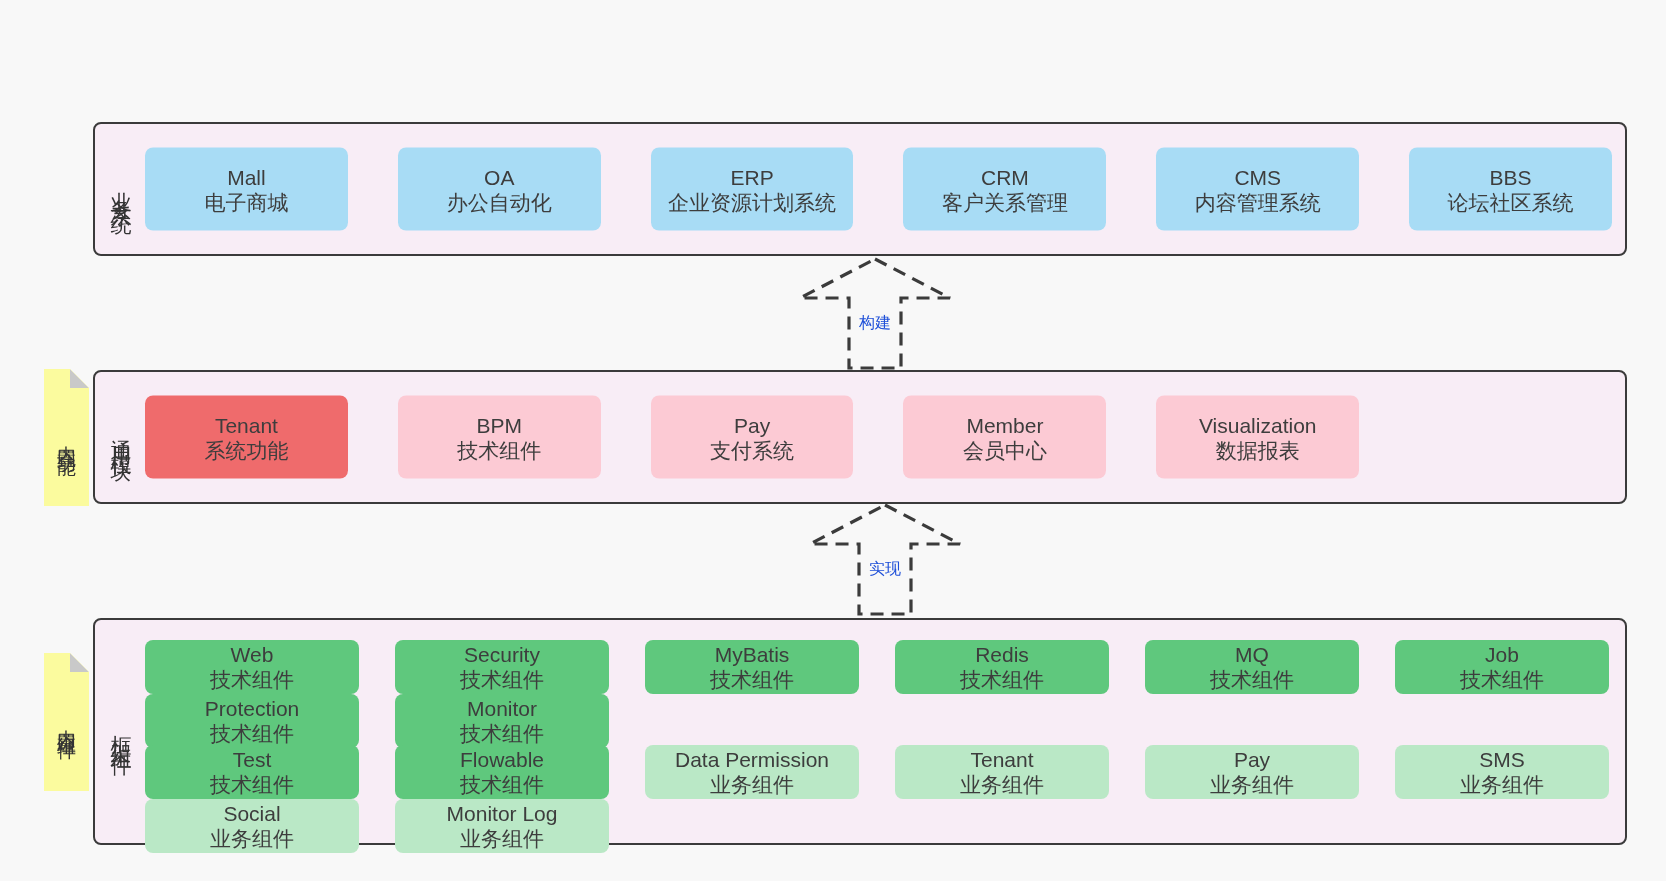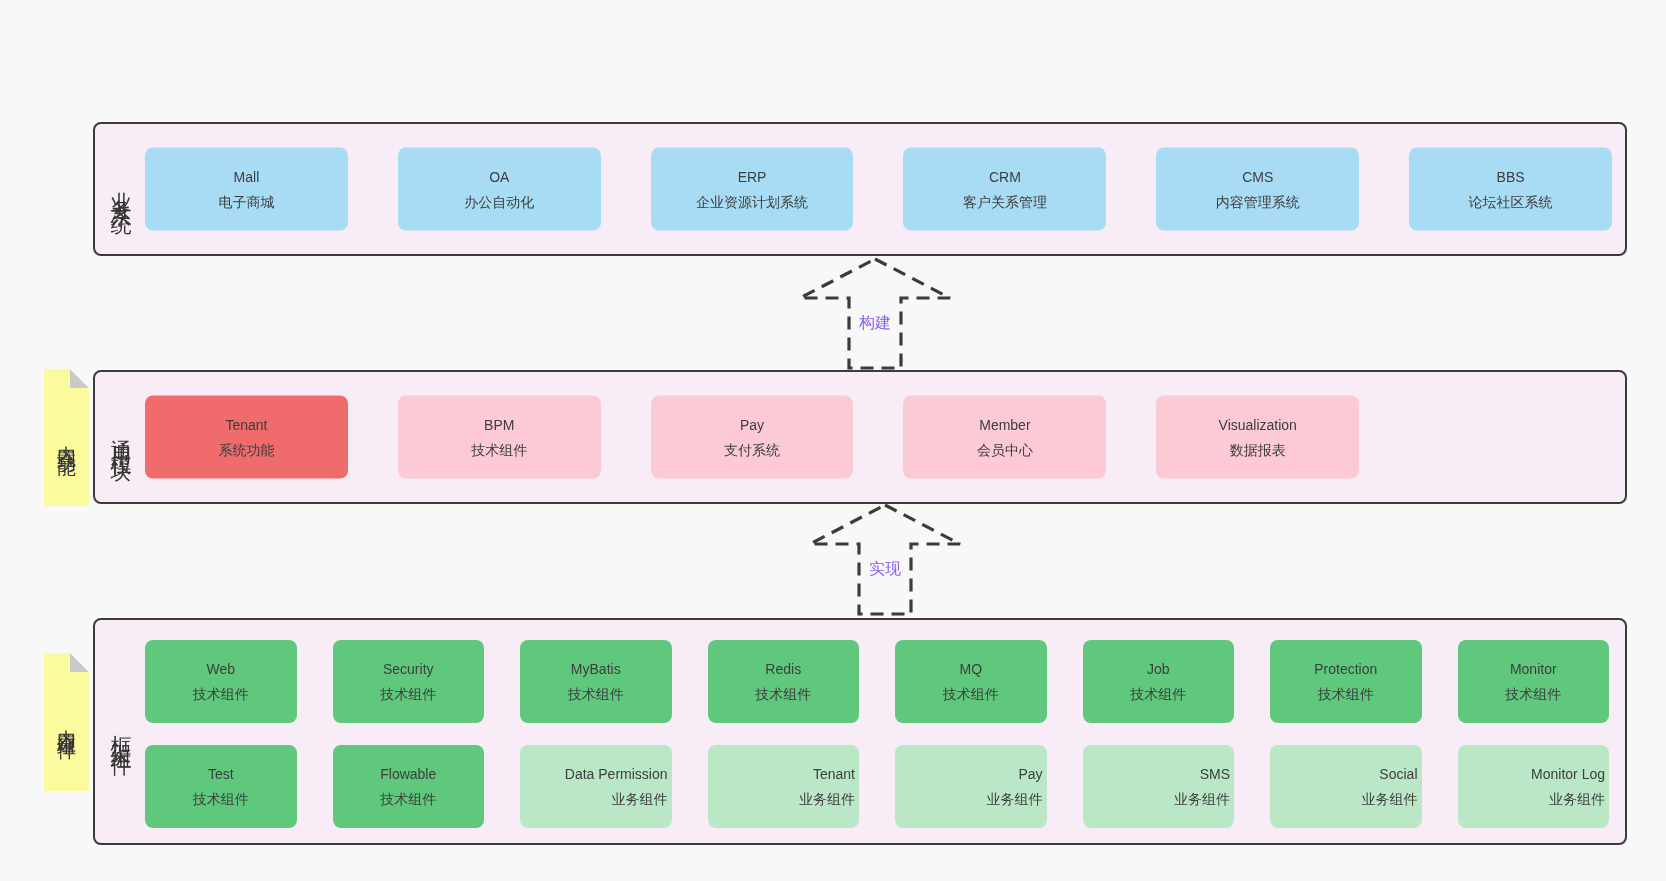--- a/index.html
+++ b/index.html
@@ -40,42 +40,42 @@
   }
 
   .row{
     position:absolute;
     left:50px;right:13px;
     height:83px;
     display:grid;
     column-gap:50px;
   }
   .row.cols6{grid-template-columns:repeat(6,1fr);}
-  .row.cols8{grid-template-columns:repeat(8,1fr);column-gap:36px;right:16px;}
+  .row.cols8{grid-template-columns:repeat(6,1fr);column-gap:36px;right:16px;}
   .row.vcenter{top:50%;transform:translateY(-50%);}
   #row-tech{top:20px;}
   #row-biz{top:125px;}
 
   
   .box{
     border-radius:8px;
     display:flex;flex-direction:column;
     align-items:center;justify-content:center;
     text-align:center;
-    font-size:14px;
+    font-size:21px;
     line-height:25px;
     color:#3d3d3d;
     padding:2px 4px;
     box-sizing:border-box;
   }
   .box.blue{background:#a8dcf5;}
   .box.red{background:#ef6b6c;}
   .box.pink{background:#fccad4;}
   .box.green{background:#5fc87d;}
-  .box.lightgreen{background:#bae8c6;align-items:flex-end;}
+  .box.lightgreen{background:#bae8c6;}
 
   
   .sticky{
     position:absolute;
     left:44px;width:45px;
     background:#fbfb9e;
     z-index:1;
     clip-path:polygon(0 0, calc(100% - 19px) 0, 100% 19px, 100% 100%, 0 100%);
     display:flex;align-items:center;justify-content:center;
   }
@@ -111,21 +111,21 @@
     stroke-width:3.2;
     stroke-dasharray:13 8;
   }
   .arrow-label{
     position:absolute;
     left:50%;top:56px;
     transform:translateX(-50%);
     background:#f8f8f8;
     padding:1px 3px;
     font-size:16px;
-    color:#8b5cf6;
+    color:#1d4ed8;
     white-space:nowrap;
   }
 </style>
 </head>
 <body>
 
 <div class="stage">
 
   <div class="band" id="band-business">
     <div class="band-label">业务系统</div>

